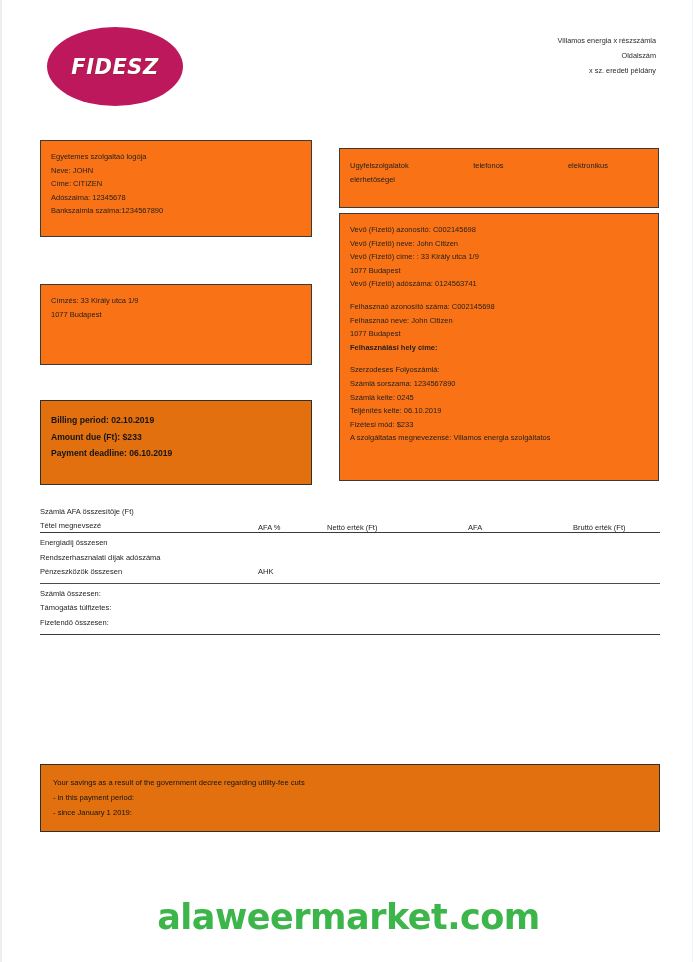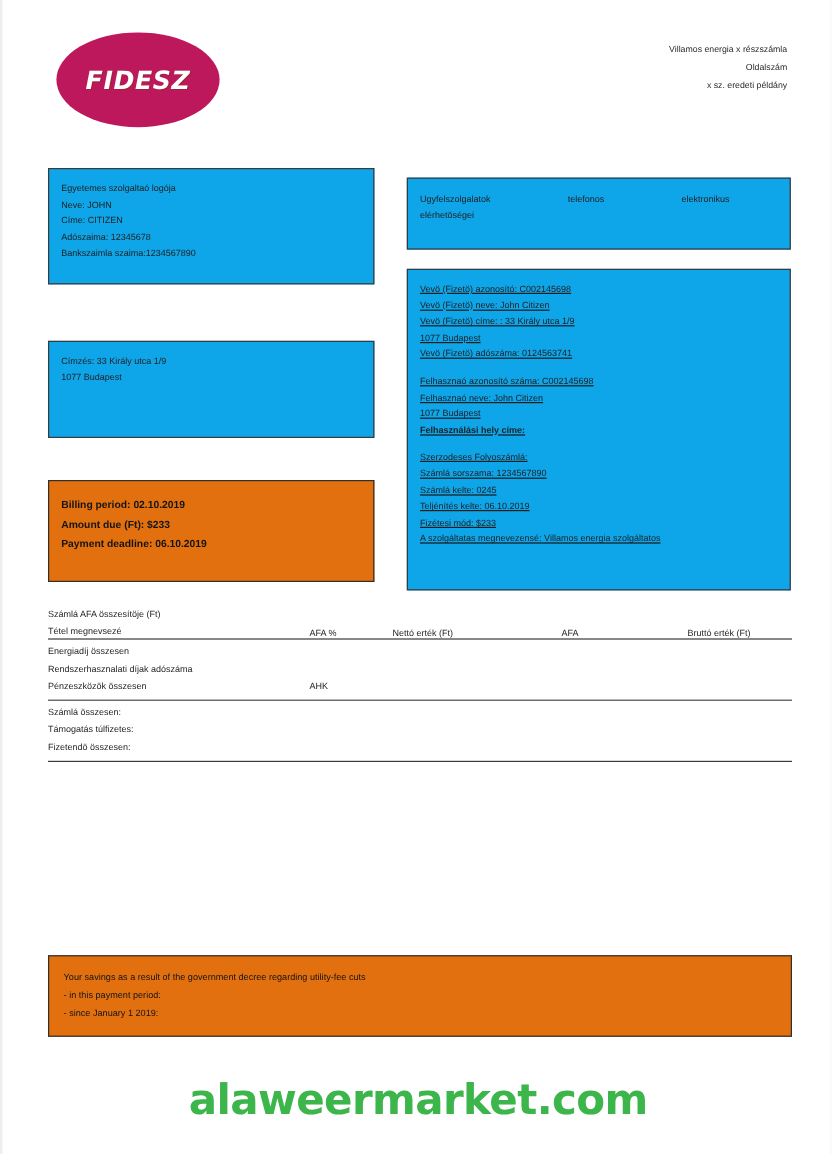--- a/index.html
+++ b/index.html
@@ -56,21 +56,21 @@
     font-size: 7.3px;
     line-height: 15px;
     color: #2a2a2a;
   }
 
   
   .box {
     position: absolute;
     border: 1.3px solid #3a3a3a;
     box-sizing: border-box;
-    background: #0ea5e9;
+    background: #f97316;
   }
   .box-inner {
     padding: 9px 10px 6px 10px;
     font-size: 7.5px;
     line-height: 13.6px;
     color: #1f1f1f;
   }
   .box-inner div { white-space: nowrap; }
 
   #supplier-box { left: 38px; top: 140px; width: 272px; height: 97px; }
@@ -93,21 +93,21 @@
   #contact-box .box-inner {
     padding-top: 10px;
     line-height: 14px;
   }
   .justified-line {
     display: flex;
     justify-content: space-between;
     width: 258px;
   }
 
-  #customer-box { left: 337px; top: 224px; width: 320px; height: 268px; text-decoration: underline; }
+  #customer-box { left: 337px; top: 213px; width: 320px; height: 268px; }
   #customer-box .box-inner { padding-top: 9px; }
   .grp { margin-bottom: 9px; }
   .grp:last-child { margin-bottom: 0; }
   .bold { font-weight: bold; }
 
   
   .table-area {
     position: absolute;
     left: 38px; top: 505px;
     width: 620px;
@@ -134,21 +134,21 @@
     position: absolute;
     left: 38px; top: 670px;
     width: 600px;
     font-size: 7.6px;
     line-height: 15px;
     color: #1f1f1f;
   }
 
   
   #savings-box {
-    left: 38px; top: 796px; width: 620px; height: 68px;
+    left: 38px; top: 764px; width: 620px; height: 68px;
     background: #E3700E;
     border: 1.3px solid #2f2f2f;
   }
   #savings-box .box-inner {
     padding: 10px 12px;
     font-size: 7.6px;
     line-height: 15px;
     color: #141414;
   }
 

